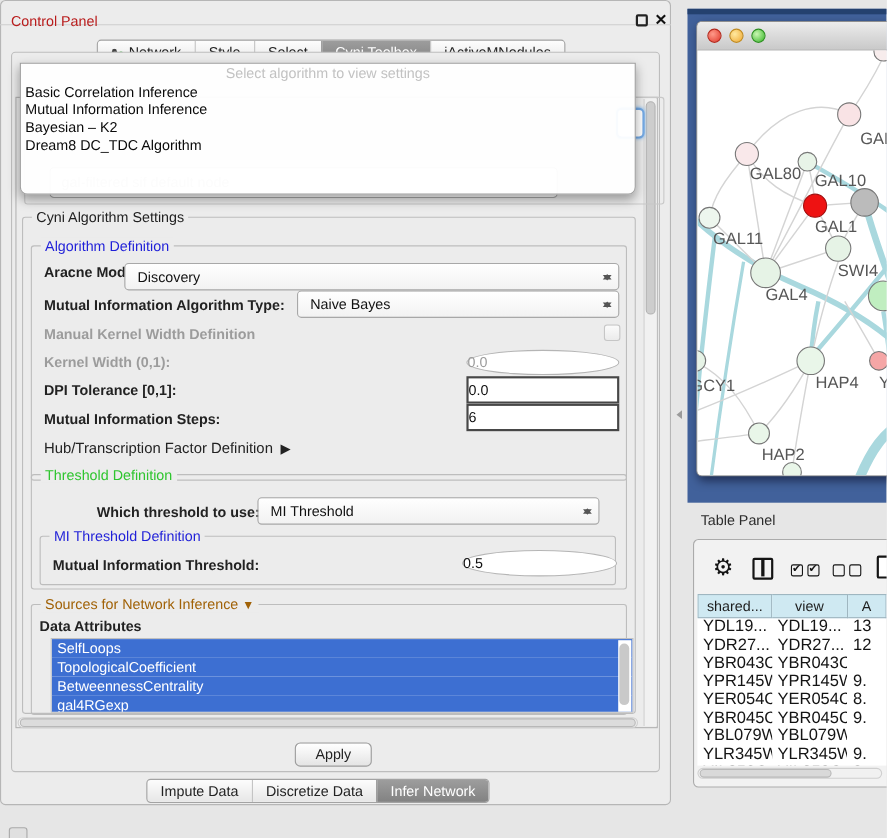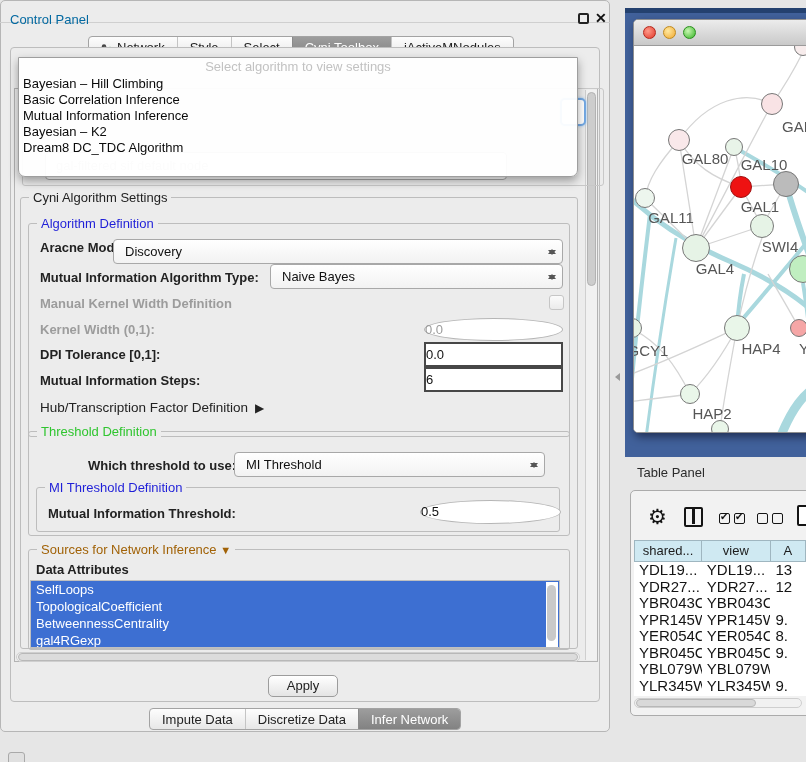--- a/index.html
+++ b/index.html
@@ -9,33 +9,33 @@
   *{box-sizing:border-box; margin:0; padding:0;}
   html,body{width:806px;height:762px;}
   body{position:relative;overflow:hidden;background:#e6e6e6;
        font-family:"Liberation Sans",sans-serif;font-size:13px;color:#222;}
   .abs{position:absolute;}
 
   
   .cp{left:0;top:8;width:610px;height:732px;background:#ececec;
       border:1px solid #b6b6b6;border-radius:5px;}
   .cp-titlebar{left:0;top:8;width:610px;height:23px;border-bottom:1px solid #cfcfcf;}
-  .cp-title{left:10px;top:12px;font-size:13px;color:#0369a1;}
+  .cp-title{left:10px;top:12px;font-size:13px;color:#b91c1c;}
   .float-btn{left:578px;top:13px;width:11px;height:11px;border:2px solid #222;border-radius:2px;}
   .close-btn{left:595px;top:10px;font-size:14px;font-weight:bold;color:#111;}
 
   
   .seg{display:flex;height:22px;border:1px solid #a3a3a3;border-radius:4px;overflow:hidden;
        background:linear-gradient(#fdfdfd,#e7e7e7);}
   .seg .tab{padding:0 12px;line-height:21px;font-size:13px;color:#222;border-left:1px solid #c4c4c4;
             display:flex;align-items:center;gap:4px;white-space:nowrap;}
   .seg .tab:first-child{border-left:none;}
   .seg .tab.sel{background:linear-gradient(#9d9d9d,#828282);color:#fff;border-left-color:#8a8a8a;}
   .top-tabs{left:88px;top:36px;}
-  .bottom-tabs{left:149px;top:708px;}
+  .bottom-tabs{left:133px;top:708px;}
 
   
   .content-frame{left:10px;top:47px;width:590px;height:655px;border:1px solid #bdbdbd;
                  border-radius:4px;background:#ececec;}
   .scrollpane{left:14px;top:88px;width:584px;height:574px;border:1px solid #b3b3b3;background:#ececec;}
   .vscroll{left:585px;top:90px;width:12px;height:570px;background:#f1f1f1;border-left:1px solid #cfcfcf;}
   .vscroll .thumb{position:absolute;left:1px;top:2px;width:9px;height:194px;background:#cdcdcd;
                   border:1px solid #b2b2b2;border-radius:5px;}
   .hscroll{left:16px;top:652px;width:564px;height:10px;background:#f1f1f1;border:1px solid #cfcfcf;border-radius:5px;}
   .hscroll .thumb{position:absolute;left:1px;top:0px;width:560px;height:8px;background:#dcdcdc;
@@ -51,21 +51,21 @@
          border-radius:4px;height:25px;line-height:23px;padding-left:11px;color:#111;}
   .combo .arrows{position:absolute;right:7px;top:4px;width:8px;height:16px;}
   .combo .arrows:before{content:"";position:absolute;left:1px;top:1px;border:4px solid transparent;border-bottom:5px solid #555;}
   .combo .arrows:after{content:"";position:absolute;left:1px;bottom:1px;border:4px solid transparent;border-top:5px solid #555;}
   .field{position:absolute;background:#fff;text-align:left;padding-right:6px;color:#111;}
   .field.light{border:1px solid #b5b5b5;} .field.dark{border:2px solid #474747;}
   .checkbox{position:absolute;width:15px;height:15px;border:1px solid #c6c6c6;border-radius:3px;
             background:linear-gradient(#fbfbfb,#ebebeb);}
 
   
-  .attr-list{left:30px;top:580px;width:530px;height:68px;background:#fff;border:1px solid #c0c0c0;overflow:hidden;}
+  .attr-list{left:46px;top:580px;width:530px;height:68px;background:#fff;border:1px solid #c0c0c0;overflow:hidden;}
   .attr-item{height:17px;line-height:17px;padding-left:5px;background:var(--selection_blue);color:#fff;font-size:13px;}
   .list-vscroll{position:absolute;right:1px;top:1px;width:12px;height:66px;background:#fff;}
   .list-vscroll .thumb{position:absolute;left:1px;top:3px;width:9px;height:56px;background:#c9c9c9;border-radius:5px;}
 
   .apply-btn{left:268px;top:675px;width:70px;height:22px;border:1px solid #9c9c9c;border-radius:5px;
              background:linear-gradient(#ffffff,#e4e4e4);text-align:center;line-height:20px;color:#222;}
 
   
   .popup{left:18px;top:57px;width:560px;height:120px;background:rgba(255,255,255,0.95);
          border:1px solid #9e9e9e;border-radius:0 0 7px 7px;box-shadow:0 4px 10px rgba(0,0,0,0.35);z-index:40;}
@@ -245,21 +245,20 @@
       <span>Discretize Data</span>
     </div>
     <div class="tab sel">
       <span>Infer Network</span>
     </div>
   </div>
 
 <div class="abs popup">
   <div class="ph">Select algorithm to view settings</div>
   <div id="popup-items">
-      <div class="item">Bayesian – Hill Climbing</div>
       <div class="item">Basic Correlation Inference</div>
       <div class="item">Mutual Information Inference</div>
       <div class="item">Bayesian – K2</div>
       <div class="item">Dream8 DC_TDC Algorithm</div>
     </div>
 </div>
 
 <div class="abs splitter-tick"></div>
 <div class="abs grip"></div>
 

